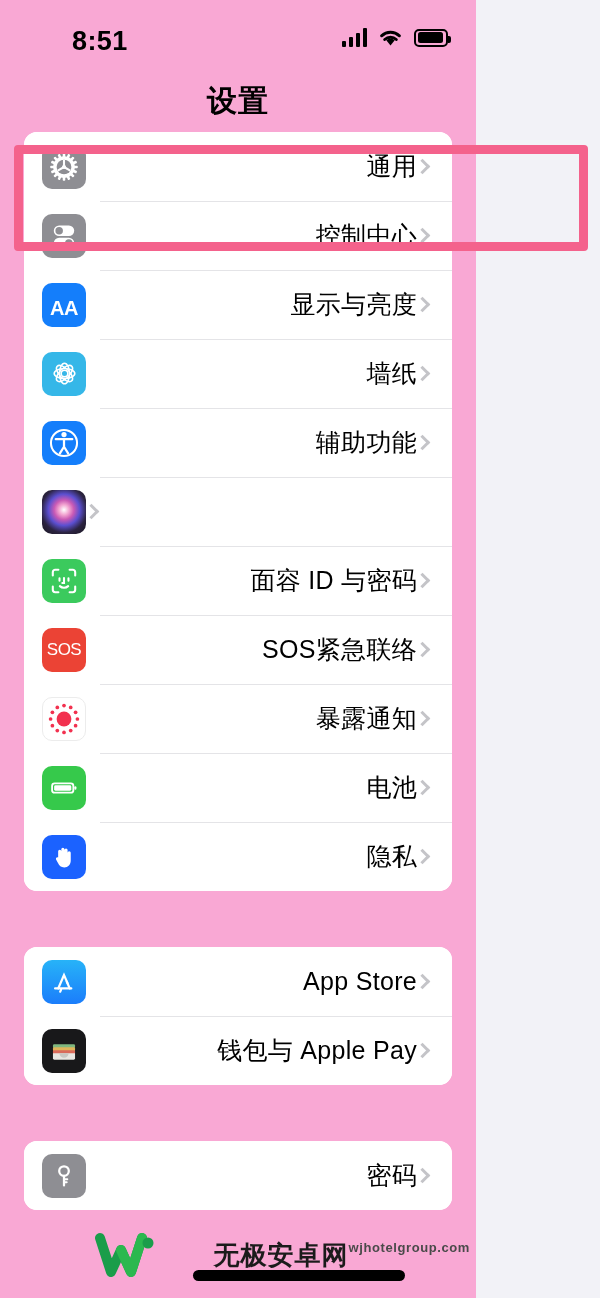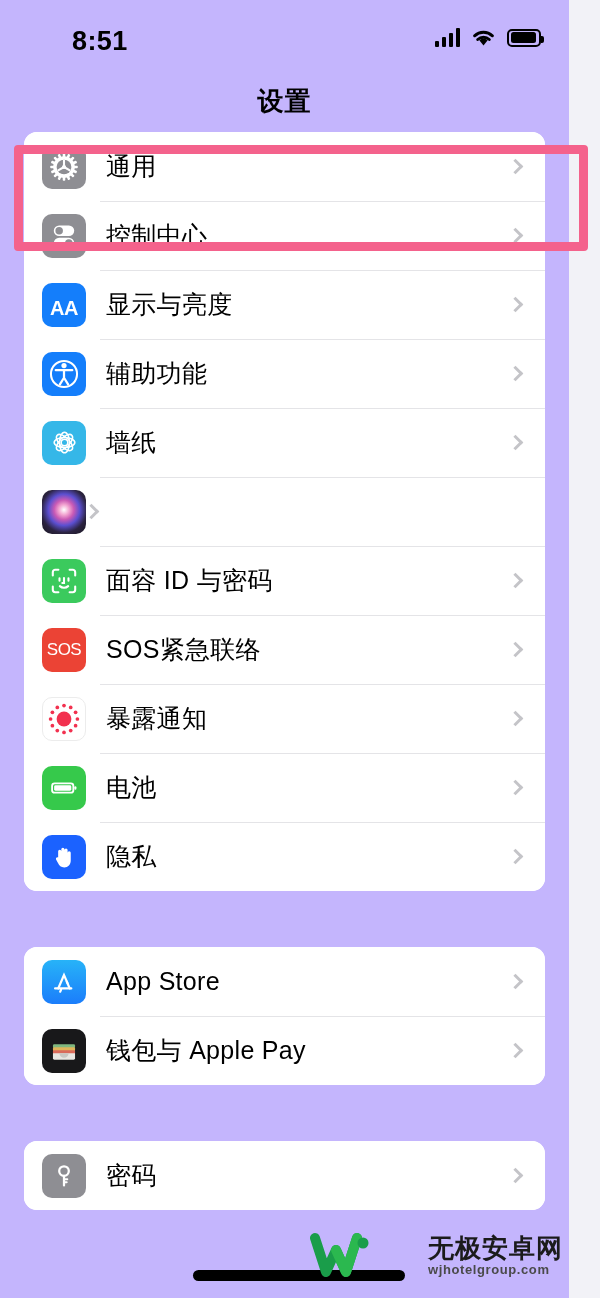--- a/index.html
+++ b/index.html
@@ -4,21 +4,21 @@
 <style>
   * { margin:0; padding:0; box-sizing:border-box; }
   html,body{ width:600px; height:1298px; }
   body{
     font-family:"Liberation Sans","DejaVu Sans",sans-serif;
     background:#f2f2f7;
     position:relative;
     overflow:hidden;
     -webkit-font-smoothing:antialiased;
   }
-  .screen{ position:absolute; inset:0; width:569px; height:1298px; background:#c4b5fd; }
+  .screen{ position:absolute; inset:0; width:476px; height:1298px; background:#f9a8d4;text-align:right; }
 
   
   .statusbar{
     height:70px; position:relative;
   }
   .sb-time{
     position:absolute; left:72px; top:26px;
     font-size:27px; font-weight:700; color:#000;
     letter-spacing:0.4px;
   }
@@ -38,21 +38,21 @@
     position:relative; padding:1.5px;
   }
   .batt::after{
     content:""; position:absolute; right:-4.5px; top:5px;
     width:3px; height:7px; background:#000; border-radius:0 2px 2px 0;
   }
   .batt-fill{ height:100%; width:93%; background:#000; border-radius:2.5px; }
 
   
   .navbar{ height:62px; display:flex; align-items:center; justify-content:center; }
-  .nav-title{ font-size:26px; font-weight:700; color:#000; letter-spacing:1px; }
+  .nav-title{ font-size:30px; font-weight:700; color:#000; letter-spacing:1px; }
 
   
   .card{
     margin:0 24px; background:#fff; border-radius:13px; overflow:hidden;
   }
   .gap-lg{ height:56px; }
 
   .row{
     display:flex; align-items:center; height:69px;
     padding-left:18px; padding-right:20px; position:relative; background:#fff;
@@ -109,21 +109,21 @@
 
   
   .home-indicator{
     position:absolute; left:193px; top:1270px; width:212px; height:11px;
     background:#000; border-radius:6px; z-index:25;
   }
   .watermark{
     position:absolute; right:6px; top:1232px; display:flex; align-items:center;
     gap:8px; z-index:40;
   }
-  .wm-text{ display:flex; flex-direction:column; line-height:1.12;margin-left:47px; }
+  .wm-text{ display:flex; flex-direction:row; line-height:1.12;margin-left:47px; }
   .wm-cn{ font-size:26px; font-weight:700; color:#1b1b1b; letter-spacing:1px; }
   .wm-url{ font-size:13px; color:#4a4a4a; letter-spacing:0.6px;font-weight:bold; }
 </style>
 </head>
 <body>
 
 <div class="screen">
 
   <div class="statusbar">
     <div class="sb-time">8:51</div>
@@ -206,45 +206,45 @@
     <div class="row">
       <div class="ico ic-display">
         <span class="aa-txt">AA</span>
       </div>
       <div class="label">显示与亮度</div>
       <div class="chev"></div>
     </div>
 
 
     <div class="row">
-      <div class="ico ic-access">
-        <svg viewBox="0 0 40 40" width="36" height="36">
-          <circle cx="20" cy="20" r="14.5" fill="none" stroke="#fff" stroke-width="2.3"></circle>
-          <circle cx="20" cy="10.6" r="2.9" fill="#fff"></circle>
-          <path d="M10.8 15.8 h18.4" stroke="#fff" stroke-width="2.5" stroke-linecap="round"></path>
-          <path d="M20 15.8 v8.4 l-4.6 7.4 M20 24.2 l4.6 7.4" stroke="#fff" stroke-width="2.5" fill="none" stroke-linecap="round"></path>
-        </svg>
-      </div>
-      <div class="label">辅助功能</div>
-      <div class="chev"></div>
-    </div>
-
-    <div class="row">
       <div class="ico ic-wallpaper">
         <svg viewBox="0 0 40 40" width="33" height="33">
           <g fill="none" stroke="#fff" stroke-width="1.9">
             <ellipse cx="20" cy="20" rx="6" ry="12.5"></ellipse>
             <ellipse cx="20" cy="20" rx="6" ry="12.5" transform="rotate(45 20 20)"></ellipse>
             <ellipse cx="20" cy="20" rx="6" ry="12.5" transform="rotate(90 20 20)"></ellipse>
             <ellipse cx="20" cy="20" rx="6" ry="12.5" transform="rotate(135 20 20)"></ellipse>
             <circle cx="20" cy="20" r="4"></circle>
           </g>
         </svg>
       </div>
       <div class="label">墙纸</div>
+      <div class="chev"></div>
+    </div>
+
+    <div class="row">
+      <div class="ico ic-access">
+        <svg viewBox="0 0 40 40" width="36" height="36">
+          <circle cx="20" cy="20" r="14.5" fill="none" stroke="#fff" stroke-width="2.3"></circle>
+          <circle cx="20" cy="10.6" r="2.9" fill="#fff"></circle>
+          <path d="M10.8 15.8 h18.4" stroke="#fff" stroke-width="2.5" stroke-linecap="round"></path>
+          <path d="M20 15.8 v8.4 l-4.6 7.4 M20 24.2 l4.6 7.4" stroke="#fff" stroke-width="2.5" fill="none" stroke-linecap="round"></path>
+        </svg>
+      </div>
+      <div class="label">辅助功能</div>
       <div class="chev"></div>
     </div>
 
     <div class="row">
       <div class="ico ic-siri"></div>
       <div class="chev"></div>
     </div>
 
     <div class="row">
       <div class="ico ic-faceid">

